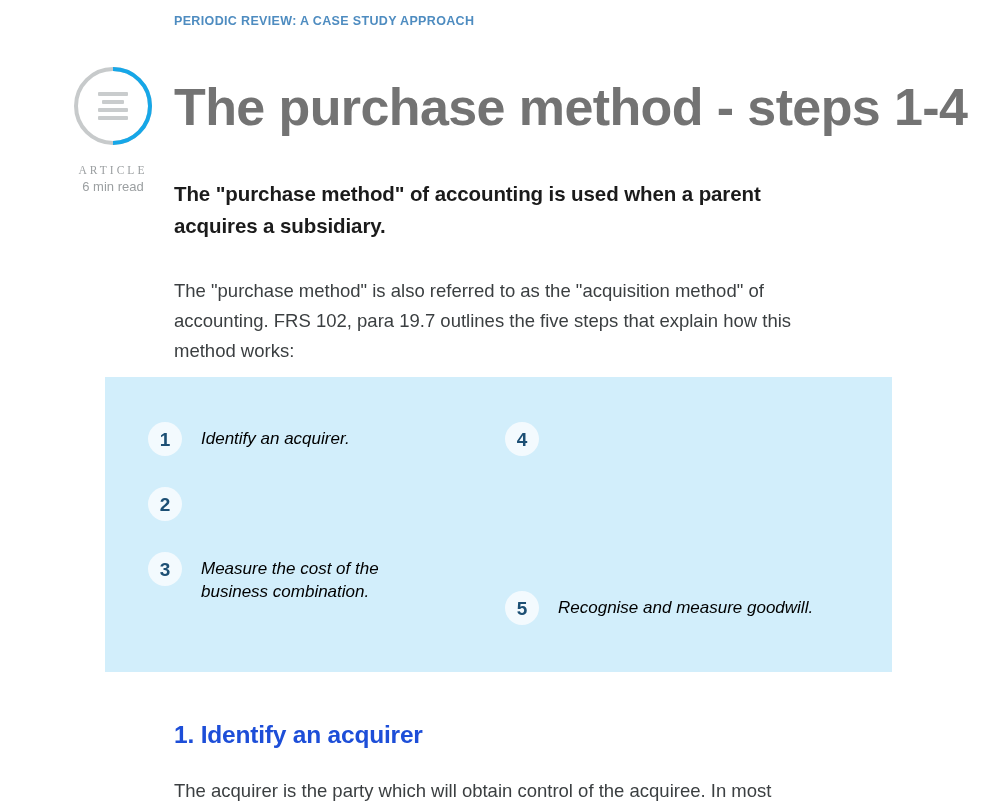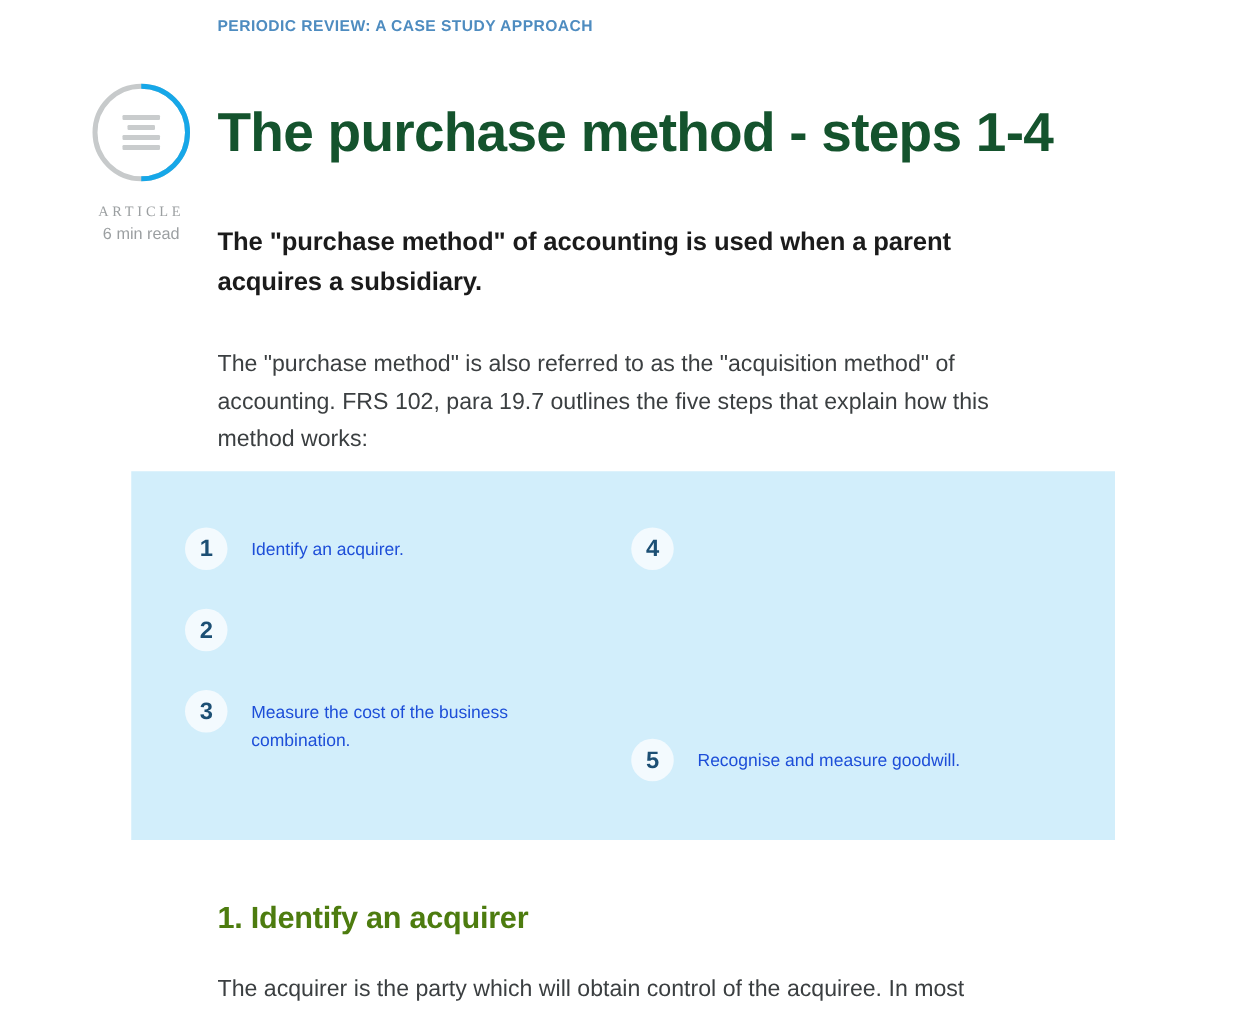--- a/index.html
+++ b/index.html
@@ -92,24 +92,24 @@
     left: 174px;
     top: 0;
     width: 760px;
   }
 
   h1.title {
     position: absolute;
     left: 0;
     top: 83px;
     margin: 0;
-    font-size: 44px;
+    font-size: 52px;
     line-height: 48px;
     font-weight: bold;
-    color: #14532d;
+    color: #737373;
     letter-spacing: -0.6px;
     white-space: nowrap;
   }
 
   .lede {
     position: absolute;
     left: 0;
     top: 178px;
     width: 640px;
     margin: 0;
@@ -162,43 +162,44 @@
     font-size: 19px;
     font-weight: bold;
     display: flex;
     align-items: center;
     justify-content: center;
     line-height: 1;
   }
   .step-text {
     margin-left: 19px;
     padding-top: 6px;
-    font-size: 14px;
+    font-size: 17px;
     line-height: 22.5px;
-    color: #1d4ed8;
+    color: #000000;
+    font-style: italic;
   }
 
   
   .step.s1 { left: 0; top: 45px;  width: 300px; }
   .step.s2 { left: 0; top: 110px; width: 300px; }
   .step.s3 { left: 0; top: 175px; width: 280px; }
   
   .step.s4 { left: 0; top: 45px;  width: 330px; }
   .step.s5 { left: 0; top: 214px; width: 330px; }
 
   
   h2.section-heading {
     position: absolute;
     left: 0;
     top: 719px;
     margin: 0;
     font-size: 24.5px;
     line-height: 32px;
     font-weight: bold;
-    color: #4d7c0f;
+    color: #1d4ed8;
     letter-spacing: -0.2px;
   }
   .section-para {
     position: absolute;
     left: 0;
     top: 776px;
     width: 650px;
     margin: 0;
     font-size: 18.5px;
     line-height: 30px;

